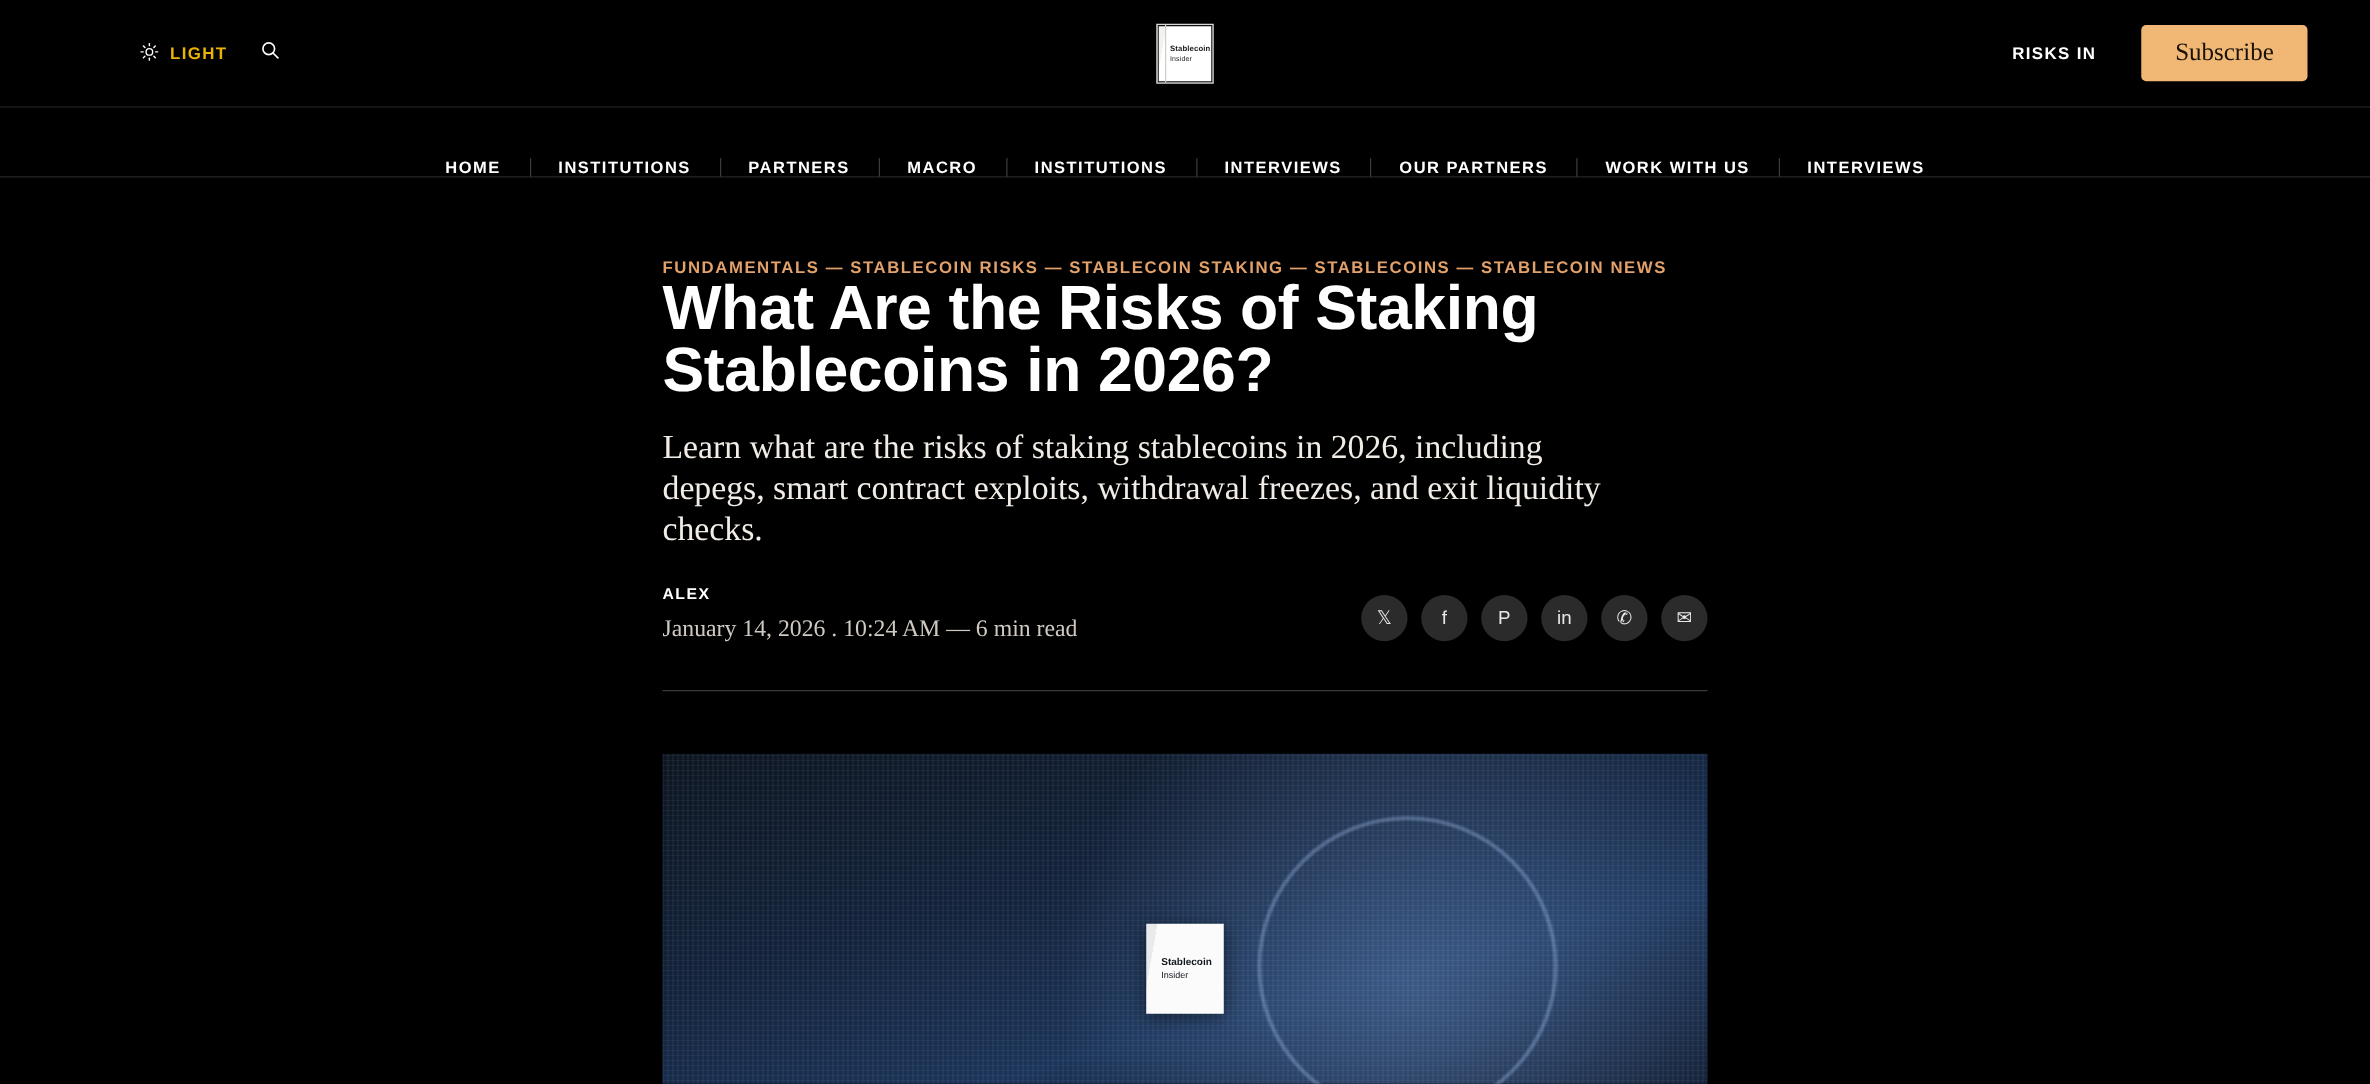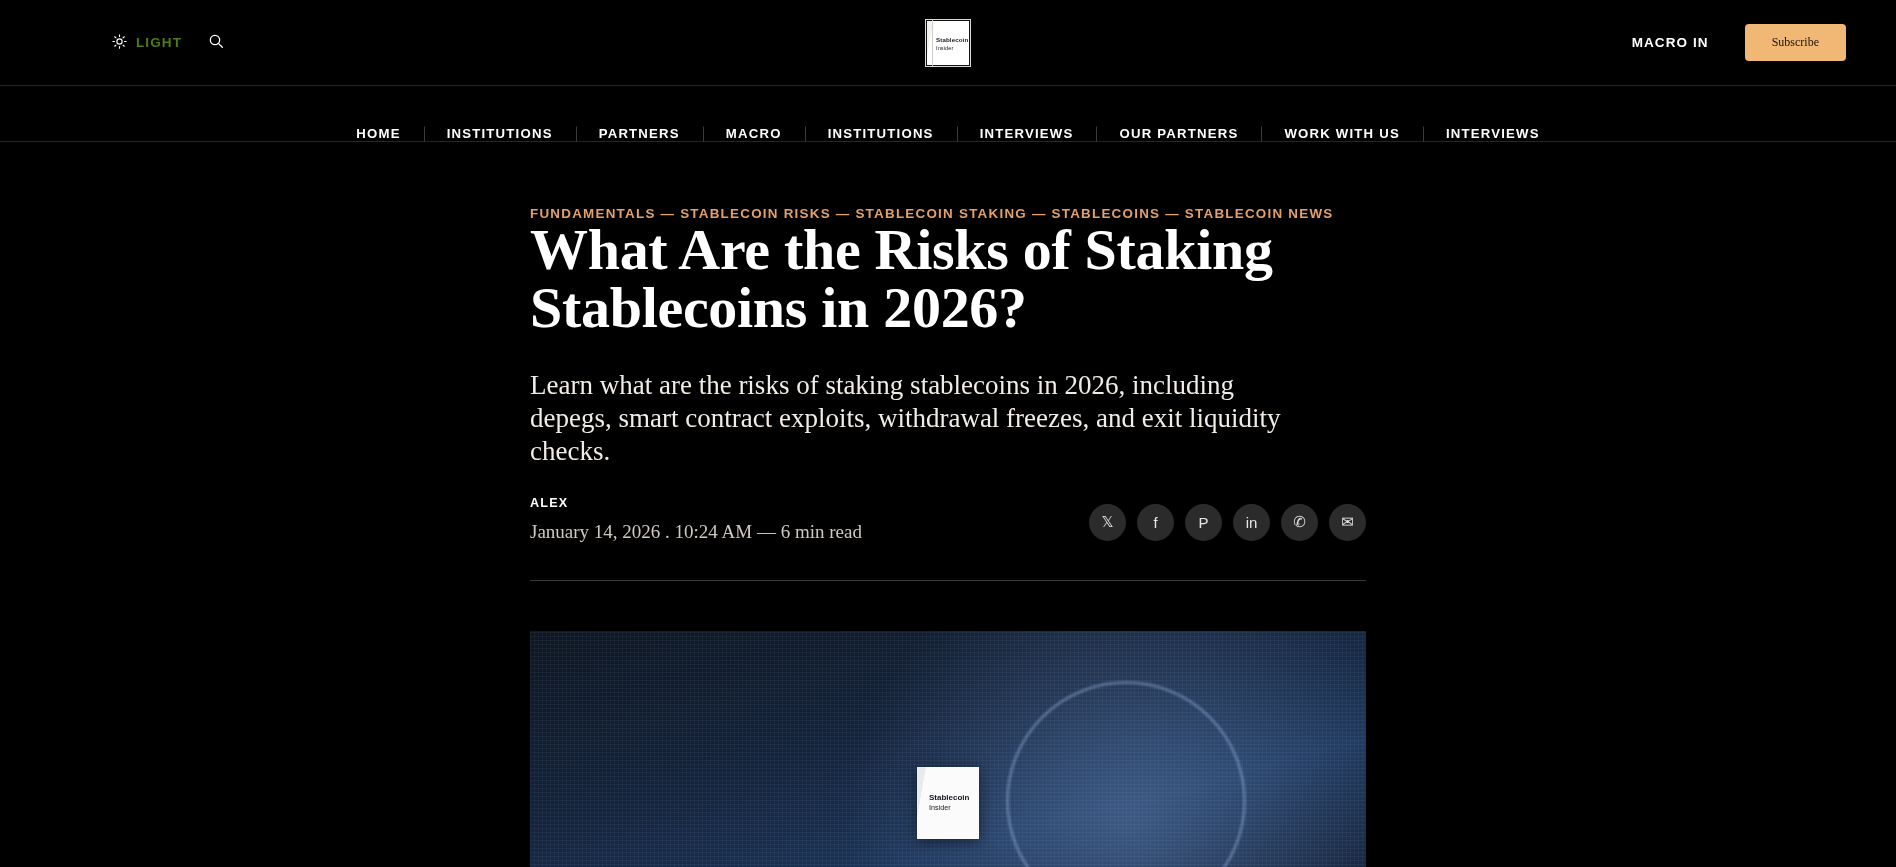--- a/index.html
+++ b/index.html
@@ -24,21 +24,21 @@
   .topbar-left {
     display: flex;
     align-items: center;
     gap: 26px;
     margin-left: 112px;
   }
   .light-toggle {
     display: flex;
     align-items: center;
     gap: 9px;
-    color: #4d7c0f;
+    color: #eab308;
     font-size: 13.5px;
     letter-spacing: 1.1px;
     font-weight: 700;
     cursor: pointer;
   }
   .sun-icon { display: block; }
   .search-btn { cursor: pointer; display: flex; align-items: center; }
 
   .logo-wrap {
     position: absolute;
@@ -95,21 +95,21 @@
     font-weight: 700;
     letter-spacing: 1.1px;
     cursor: pointer;
   }
   .subscribe-btn {
     background: #f0b775;
     color: #1a1208;
     border: none;
     border-radius: 4px;
     padding: 11px 27px;
-    font-size: 12px;
+    font-size: 20px;
     font-family: "Liberation Serif", serif;
     font-weight: 400;
     cursor: pointer;
   }
 
   
   .navbar {
     height: 57px;
     border-top: 1px solid #262626;
     border-bottom: 1px solid #262626;
@@ -151,27 +151,27 @@
     margin: 0 auto;
     padding-top: 64px;
   }
   .kicker {
     color: #e2a06a;
     font-size: 13.4px;
     font-weight: 700;
     letter-spacing: 1.25px;
   }
   .headline {
-    font-family: Liberation Serif, serif;
+    font-family: Liberation Sans, sans-serif;
     color: #ffffff;
-    font-size: 58px;
+    font-size: 50px;
     line-height: 1.0;
     font-weight: 700;
     letter-spacing: -0.3px;
-    margin-bottom: 32px;
+    margin-bottom: 20px;
     max-width: 760px;
   }
   .standfirst {
     font-family: "Liberation Serif", serif;
     color: #f1ece6;
     font-size: 27px;
     line-height: 1.22;
     font-weight: 400;
     max-width: 790px;
     margin-bottom: 28px;
@@ -300,21 +300,21 @@
   <div class="logo-wrap">
     <div class="logo-book">
       <div class="logo-text">
         <div>Stablecoin</div>
         <div class="sub">Insider</div>
       </div>
     </div>
   </div>
 
   <div class="topbar-right">
-    <div class="signin">MACRO IN</div>
+    <div class="signin">RISKS IN</div>
     <button class="subscribe-btn">Subscribe</button>
   </div>
 </header>
 
 <nav class="navbar">
   <ul class="nav-list">
     <li class="nav-item">HOME</li>
     <li class="nav-item">INSTITUTIONS</li>
     <li class="nav-item">PARTNERS</li>
     <li class="nav-item">MACRO</li>

